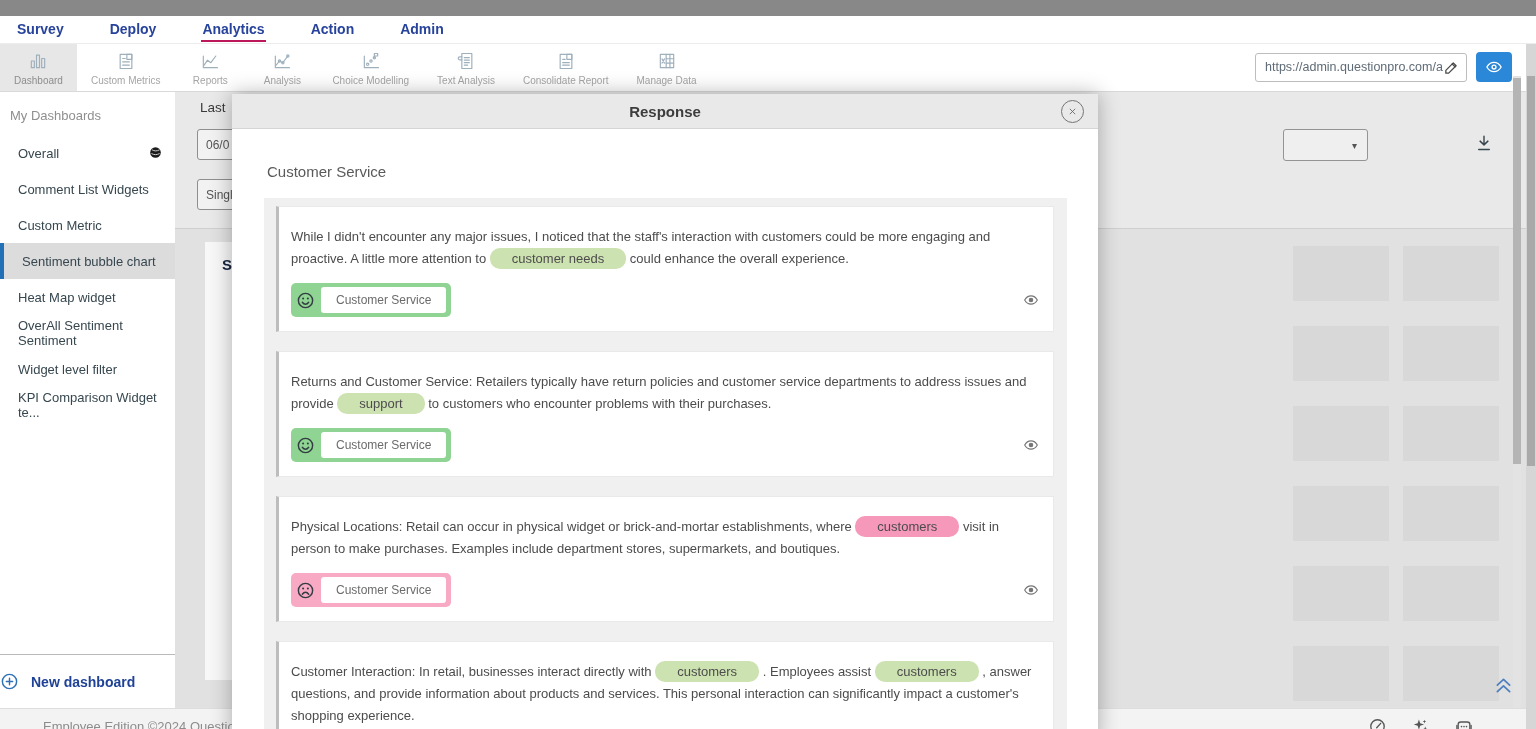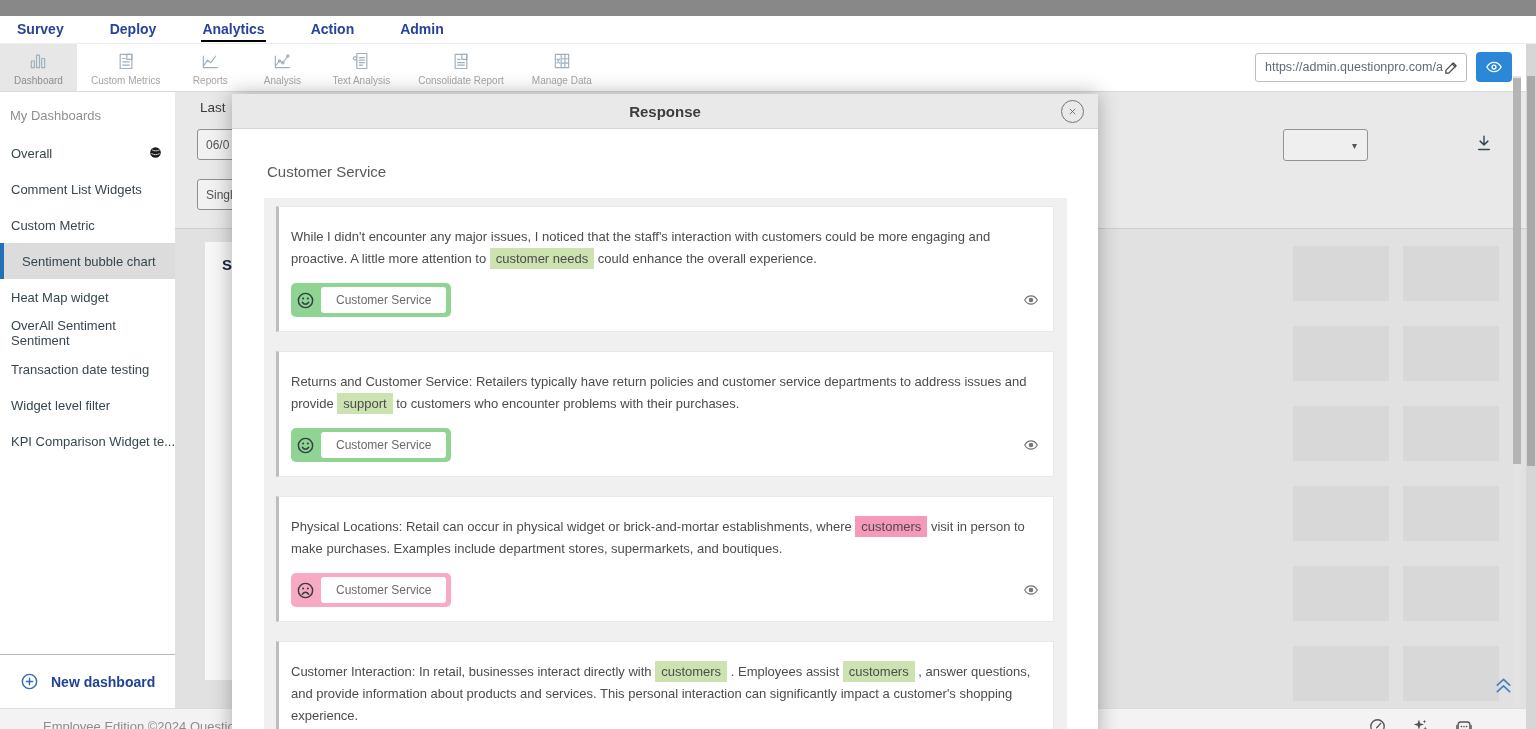--- a/index.html
+++ b/index.html
@@ -3,42 +3,42 @@
 <meta charset="utf-8">
 <style>
   * { box-sizing: border-box; margin: 0; padding: 0; }
   html,body { background:#888; }
   body { font-family: "Liberation Sans", sans-serif; }
   #screen { position:relative; width:1536px; height:729px; background:#e9e9e9; overflow:hidden; margin:16px auto; }
 
   
   .topnav { position:absolute; top:0; left:0; right:0; height:28px; background:#fff; border-bottom:1px solid #ececec; display:flex; align-items:center; padding-left:16px; z-index:6; }
   .nav-item { font-size:14px; font-weight:700; color:#27439b; margin-right:44px; padding:3px 1px; cursor:pointer; }
-  .nav-item.active { border-bottom:2px solid #000000; }
+  .nav-item.active { border-bottom:2px solid #be185d; }
 
   
   .toolbar { position:absolute; top:28px; left:0; right:0; height:48px; background:#fff; border-bottom:1px solid #d9d9d9; display:flex; align-items:stretch; z-index:6; }
   .tool { display:flex; flex-direction:column; align-items:center; justify-content:flex-start; padding:6px 14px 3px; min-width:72px; cursor:pointer; }
   .tool.active { background:#e7e7e7; }
   .tool .ticon { color:#9fb0bd; height:22px; display:flex; align-items:center; }
   .tool .tlabel { font-size:10px; color:#a5a5a5; margin-top:3px; white-space:nowrap; }
   .tool.active .tlabel { color:#8d8d8d; }
   .toolbar-right { position:absolute; right:24px; top:8px; display:flex; align-items:center; }
   .url-box { width:212px; height:29px; border:1px solid #bdbdbd; border-radius:3px; background:#fff; display:flex; align-items:center; padding:0 6px 0 9px; margin-right:9px; }
   .url-text { flex:1; font-size:12.5px; color:#5f6b76; white-space:nowrap; overflow:hidden; }
   .url-pencil { color:#4a4a4a; display:flex; }
   .preview-btn { width:36px; height:30px; border:none; border-radius:4px; background:#2b87d8; color:#fff; display:flex; align-items:center; justify-content:center; cursor:pointer; }
 
   
   .sidebar { position:absolute; top:76px; left:0; width:175px; bottom:37px; background:#ffffff; z-index:2; }
   .sidebar-title { font-size:13px; color:#8f8f8f; padding:16px 10px 12px 10px; }
-  .side-item { position:relative; display:flex; align-items:center; height:36px; padding-left:11px; font-size:13px; color:#37474f; cursor:pointer; }
+  .side-item { position:relative; display:flex; align-items:center; height:36px; padding-left:18px; font-size:13px; color:#37474f; cursor:pointer; }
   .side-item.active { background:#dcdcdc; border-left:4px solid #2271b6; padding-left:18px; }
   .side-item .side-icn { position:absolute; right:12px; top:10px; color:#1c1c1c; }
-  .sidebar-bottom { position:absolute; bottom:0; left:0; right:0; height:54px; border-top:1px solid #b9b9b9; display:flex; align-items:center; padding-left:20px; cursor:pointer; }
+  .sidebar-bottom { position:absolute; bottom:0; left:0; right:0; height:54px; border-top:1px solid #b9b9b9; display:flex; align-items:center; cursor:pointer; }
   .sidebar-bottom .plus { color:#2f6fb3; display:flex; margin-right:12px; }
   .sidebar-bottom .ndlabel { font-size:14px; font-weight:700; color:#1f4296; }
 
   
   .pagefooter { position:absolute; left:0; right:0; bottom:0; height:37px; background:#f3f3f3; border-top:1px solid #dddddd; z-index:3; }
   .footer-text { position:absolute; left:43px; top:10px; font-size:13px; color:#8c8c8c; }
   .footer-icons { position:absolute; right:62px; top:8px; display:flex; gap:24px; color:#565656; }
   .footer-icons span { display:flex; cursor:pointer; }
   .corner-arrows { position:absolute; right:6px; bottom:3px; font-size:9px; color:#6d6d6d; letter-spacing:9px; }
 
@@ -67,21 +67,21 @@
   
   .modal { position:absolute; left:232px; top:78px; width:866px; height:651px; background:#fff; box-shadow:0 0 20px rgba(0,0,0,0.30); z-index:10; }
   .modal-header { position:relative; height:35px; background:#e9e9e9; border-bottom:1px solid #d5d5d5; display:flex; align-items:center; justify-content:center; }
   .modal-title { font-size:15px; font-weight:700; color:#3d3d3d; }
   .modal-close { position:absolute; right:14px; top:6px; width:23px; height:23px; border:1px solid #757575; border-radius:50%; background:transparent; color:#666; display:flex; align-items:center; justify-content:center; cursor:pointer; }
   .section-title { position:absolute; left:35px; top:69px; font-size:15px; color:#5a5a5a; }
   .cards { position:absolute; left:32px; right:31px; top:104px; bottom:0; background:#f0f0f0; overflow:hidden; }
   .card { background:#fff; border:1px solid #e9e9e9; border-left:3px solid #bdbdbd; margin:8px 13px 19px 12px; }
   .card:first-child { margin-top:8px; }
   .card p { font-size:13px; color:#4c4c4c; line-height:22px; padding:19px 14px 0 12px; }
-  .hl { padding:3px 6px; border-radius:0; }
+  .hl { padding:3px 22px; border-radius:10px; }
   .hl.green { background:#cde2b1; }
   .hl.pink { background:#f598ba; }
   .card-foot { display:flex; align-items:center; justify-content:space-between; padding:13px 14px 14px 12px; }
   .badge { display:inline-flex; align-items:center; gap:6px; padding:4px 5px; border-radius:5px; }
   .badge.pos { background:#8fd492; }
   .badge.neg { background:#f8a9c4; }
   .badge .face { display:flex; color:#333c42; }
   .badge .blabel { background:#fff; border-radius:3px; padding:6px 15px; font-size:12px; color:#6b6b6b; }
   .view-eye { color:#757575; display:flex; cursor:pointer; }
 </style>
@@ -139,20 +139,32 @@
               <circle cx="9" cy="12" r="1.4"></circle>
               <circle cx="13" cy="14" r="1.4"></circle>
               <circle cx="19" cy="6" r="1.4"></circle>
             </svg>
           </span>
           <span class="tlabel">Analysis</span>
         </div>
         <div class="tool">
           <span class="ticon">
             <svg width="20" height="20" viewBox="0 0 24 24" fill="none" stroke="currentColor" stroke-width="1.4" stroke-linecap="round" stroke-linejoin="round">
+              <path d="M4 20h17M4 20V6"></path>
+              <circle cx="8" cy="16" r="1.4"></circle>
+              <circle cx="12" cy="12" r="1.4"></circle>
+              <circle cx="16" cy="8" r="1.4"></circle>
+              <path d="M16 8V3h4v3h-4"></path>
+            </svg>
+          </span>
+          <span class="tlabel">Choice Modelling</span>
+        </div>
+        <div class="tool">
+          <span class="ticon">
+            <svg width="20" height="20" viewBox="0 0 24 24" fill="none" stroke="currentColor" stroke-width="1.4" stroke-linecap="round" stroke-linejoin="round">
               <rect x="7" y="3" width="12" height="18"></rect>
               <path d="M7 7H4.5a1.8 1.8 0 1 0 0 3.6H7"></path>
               <path d="M10 8h6M10 11h6M10 14h6M10 17h4"></path>
             </svg>
           </span>
           <span class="tlabel">Text Analysis</span>
         </div>
         <div class="tool">
           <span class="ticon">
             <svg width="20" height="20" viewBox="0 0 24 24" fill="none" stroke="currentColor" stroke-width="1.4" stroke-linecap="round" stroke-linejoin="round">
@@ -253,23 +265,20 @@
           <span>Custom Metric</span>
         </div>
         <div class="side-item active">
           <span>Sentiment bubble chart</span>
         </div>
         <div class="side-item">
           <span>Heat Map widget</span>
         </div>
         <div class="side-item">
           <span>OverAll Sentiment Sentiment</span>
-        </div>
-        <div class="side-item">
-          <span>Transaction date testing</span>
         </div>
         <div class="side-item">
           <span>Widget level filter</span>
         </div>
         <div class="side-item">
           <span>KPI Comparison Widget te...</span>
         </div>
       </div>
     <div class="sidebar-bottom">
       <span class="plus" id="plus-slot">

